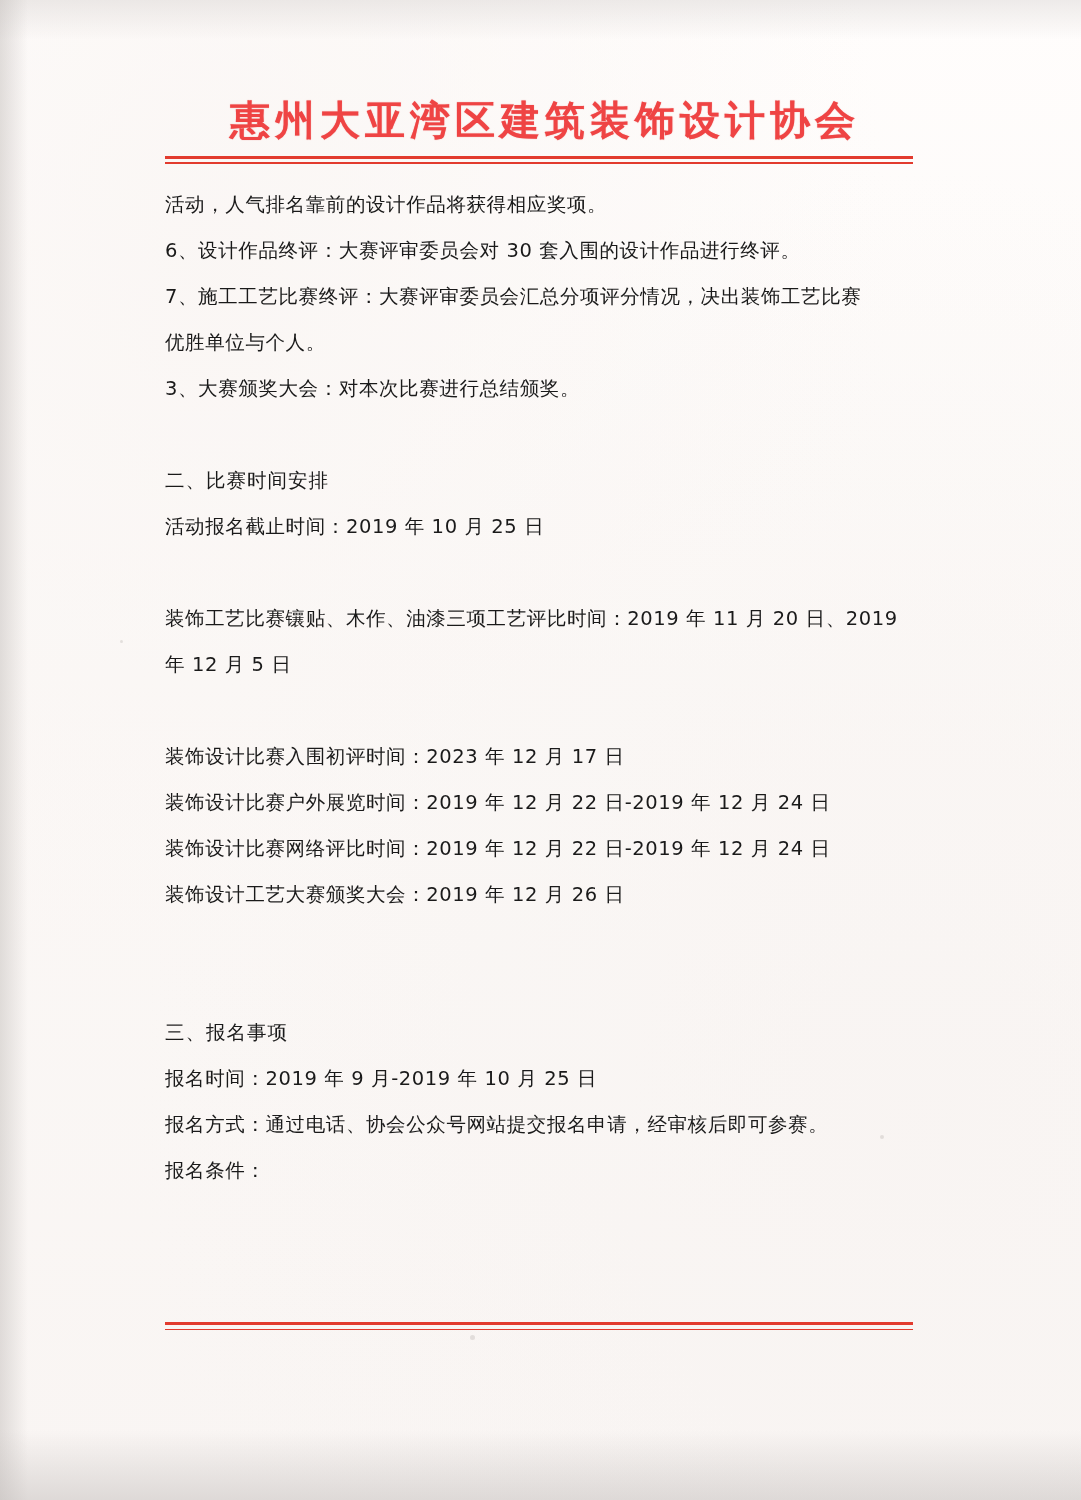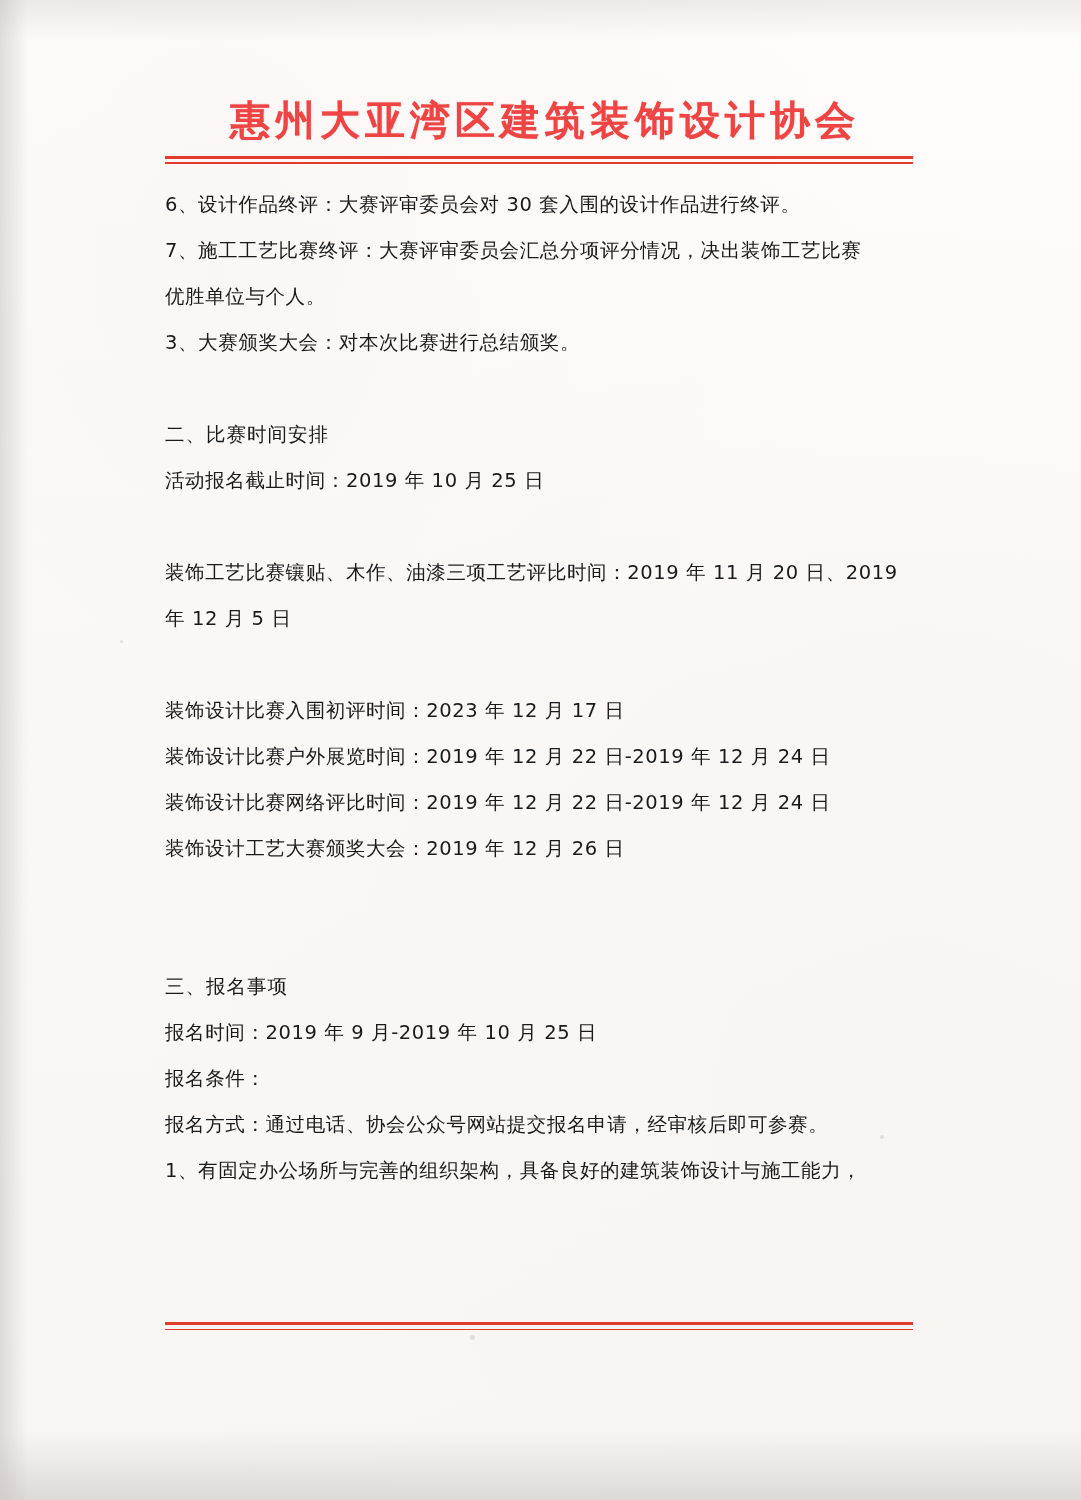--- a/index.html
+++ b/index.html
@@ -142,42 +142,42 @@
 
     <div class="letterhead">
       <div class="letterhead-title">惠州大亚湾区建筑装饰设计协会</div>
       <div class="header-rules">
         <div class="rule-thick"></div>
         <div class="rule-thin"></div>
       </div>
     </div>
 
     <div class="body-text">
+      <p>活动，人气排名靠前的设计作品将获得相应奖项。</p>
       <p>6、设计作品终评：大赛评审委员会对 30 套入围的设计作品进行终评。</p>
       <p>7、施工工艺比赛终评：大赛评审委员会汇总分项评分情况，决出装饰工艺比赛</p>
       <p>优胜单位与个人。</p>
       <p>3、大赛颁奖大会：对本次比赛进行总结颁奖。</p>
       <p class="blank"></p>
       <p class="section-heading">二、比赛时间安排</p>
       <p>活动报名截止时间：2019 年 10 月 25 日</p>
       <p class="blank"></p>
       <p>装饰工艺比赛镶贴、木作、油漆三项工艺评比时间：2019 年 11 月 20 日、2019</p>
       <p>年 12 月 5 日</p>
       <p class="blank"></p>
       <p>装饰设计比赛入围初评时间：2023 年 12 月 17 日</p>
       <p>装饰设计比赛户外展览时间：2019 年 12 月 22 日-2019 年 12 月 24 日</p>
       <p>装饰设计比赛网络评比时间：2019 年 12 月 22 日-2019 年 12 月 24 日</p>
       <p>装饰设计工艺大赛颁奖大会：2019 年 12 月 26 日</p>
       <p class="blank"></p>
       <p class="blank"></p>
       <p class="section-heading">三、报名事项</p>
       <p>报名时间：2019 年 9 月-2019 年 10 月 25 日</p>
+      <p>报名方式：通过电话、协会公众号网站提交报名申请，经审核后即可参赛。</p>
       <p>报名条件：</p>
-      <p>报名方式：通过电话、协会公众号网站提交报名申请，经审核后即可参赛。</p>
-      <p>1、有固定办公场所与完善的组织架构，具备良好的建筑装饰设计与施工能力，</p>
     </div>
 
   </div>
 
   <div class="footer-rules">
     <div class="footer-rule-thick"></div>
     <div class="footer-rule-thin"></div>
   </div>
 </div>
 

